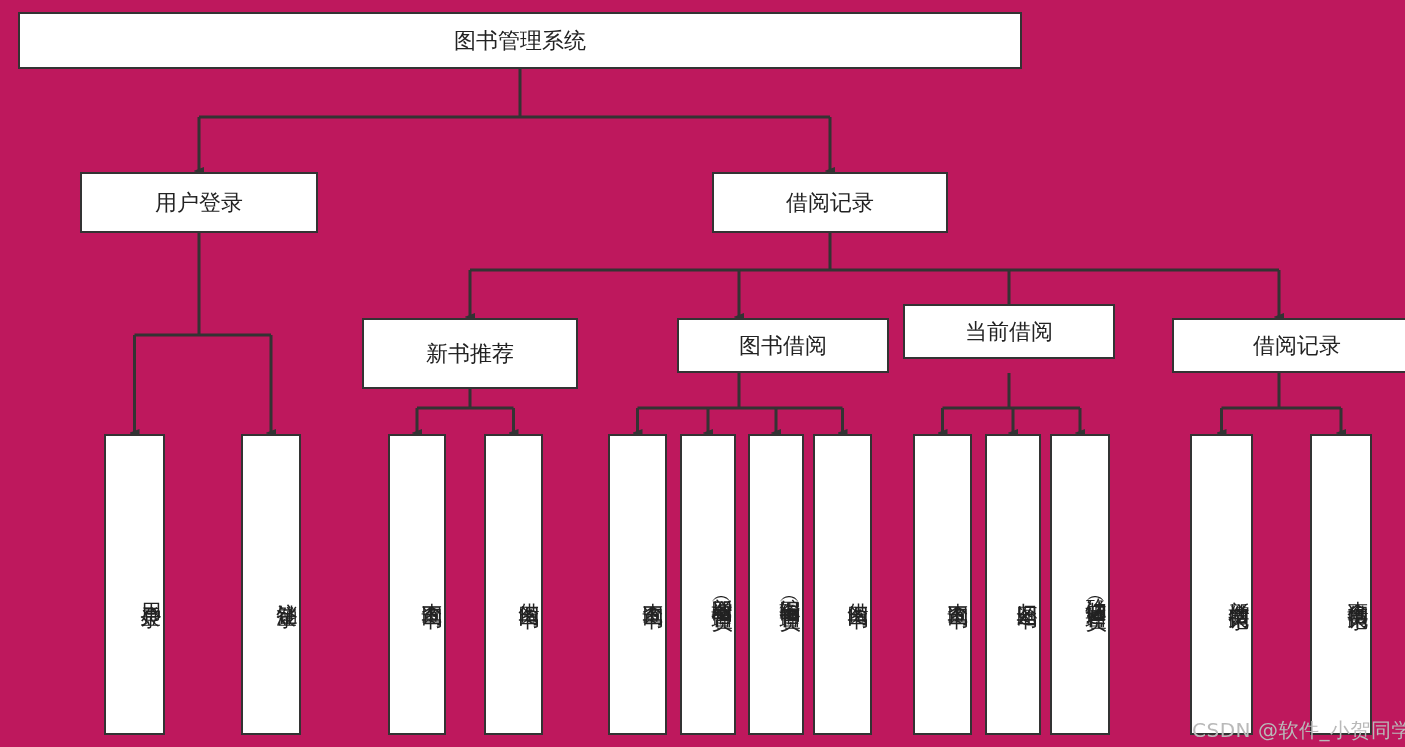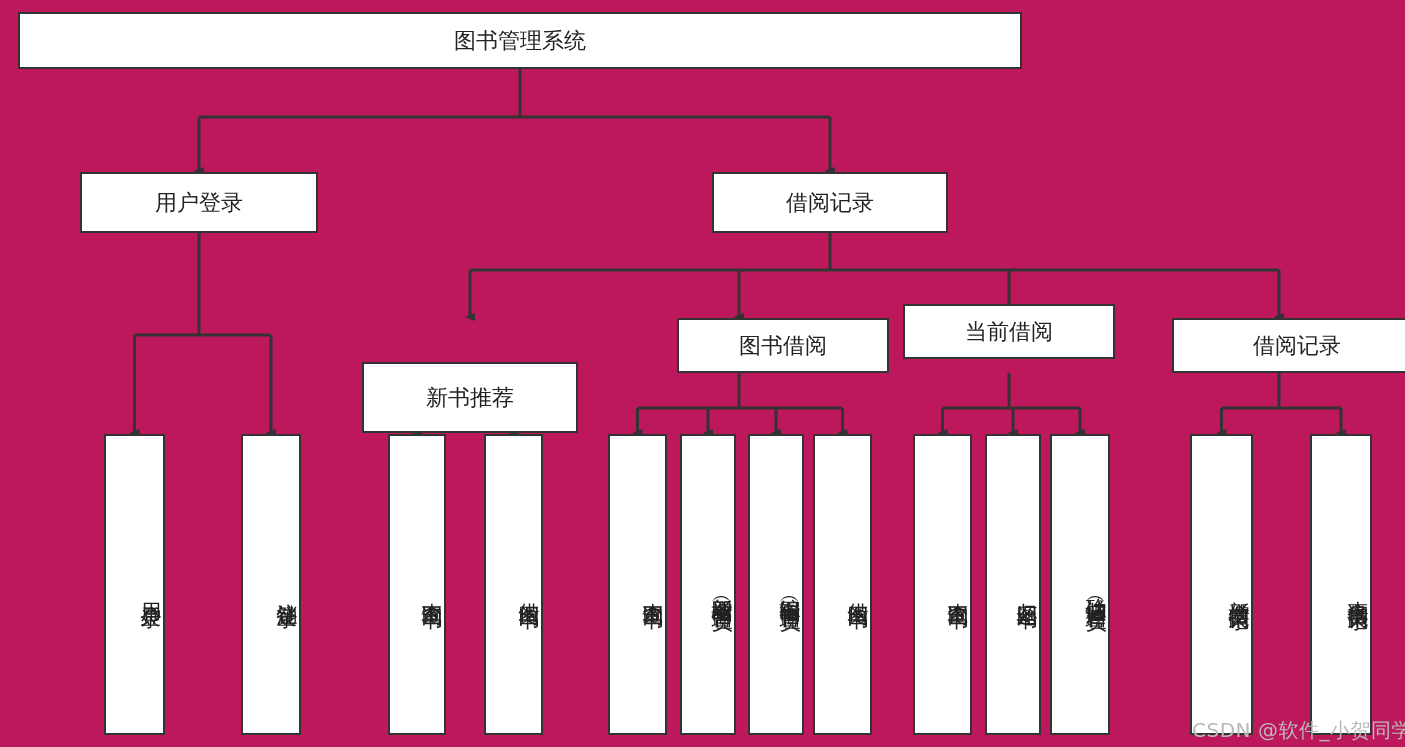--- a/index.html
+++ b/index.html
@@ -117,21 +117,21 @@
       <span>图书管理系统</span>
     </div>
 
   <div class="node h" style="left: 80px; top: 172px; width: 238px; height: 61px;">
       <span>用户登录</span>
     </div>
   <div class="node h" style="left: 712px; top: 172px; width: 236px; height: 61px;">
       <span>借阅记录</span>
     </div>
 
-  <div class="node h" style="left: 362px; top: 318px; width: 216px; height: 71px; margin-top: 44px;">
+  <div class="node h" style="left: 362px; top: 318px; width: 216px; height: 71px;">
       <span>新书推荐</span>
     </div>
   <div class="node h" style="left: 633px; top: 318px; width: 212px; height: 55px; margin-left: 44px;">
       <span>图书借阅</span>
     </div>
   <div class="node h" style="left: 903px; top: 304px; width: 212px; height: 55px;">
       <span>当前借阅</span>
     </div>
   <div class="node h" style="left: 1172px; top: 318px; width: 250px; height: 55px;">
       <span>借阅记录</span>

